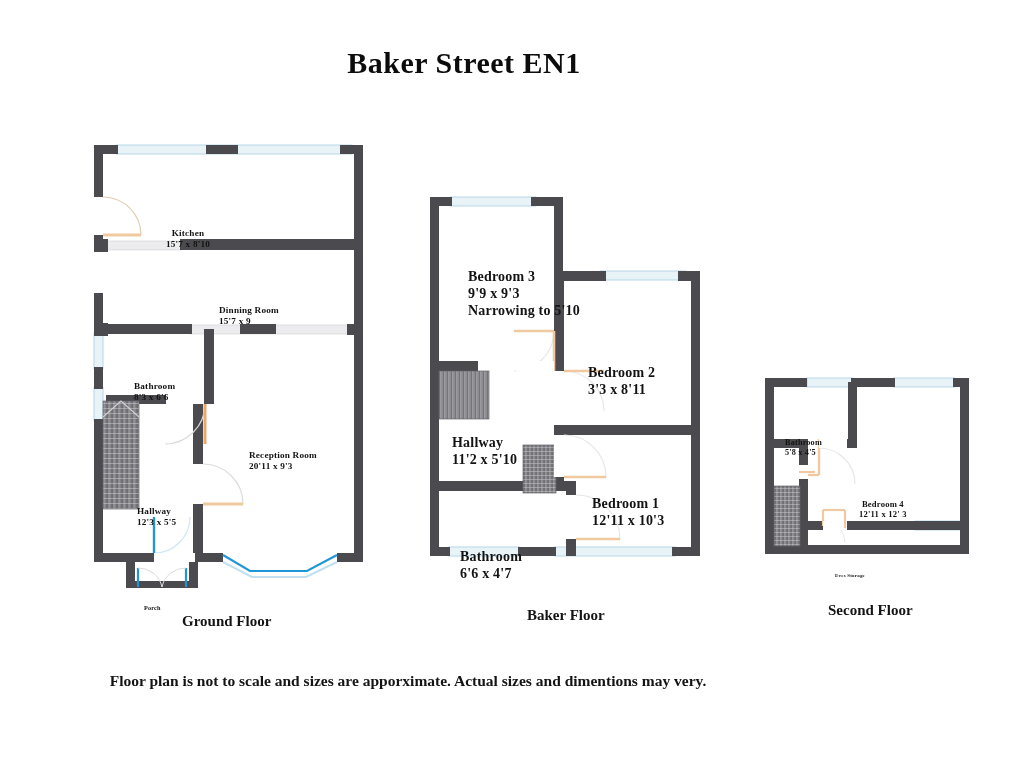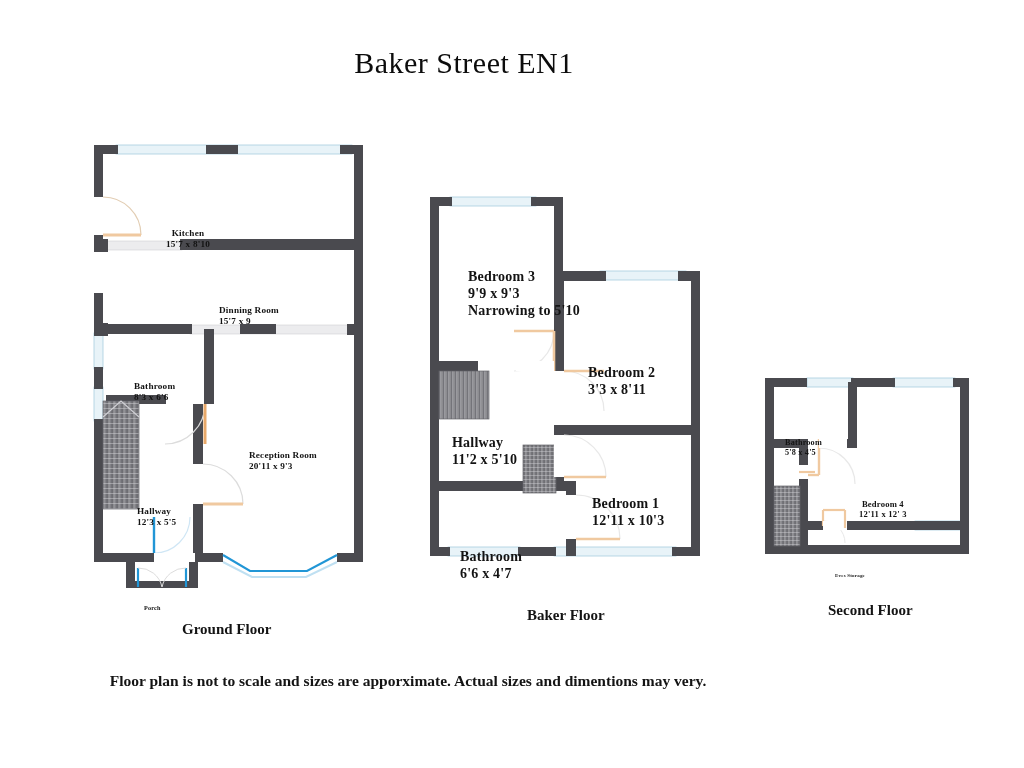--- a/index.html
+++ b/index.html
@@ -16,21 +16,21 @@
   }
 
   
   #plan-title {
     position: absolute;
     top: 46px;
     left: 0;
     width: 928px;
     text-align: center;
     font-size: 30px;
-    font-weight: normal;
+    font-weight: bold;
     color: #0c0c0c;
     letter-spacing: 0.5px;
     font-family: "Liberation Serif", serif;
   }
   .floor-label {
     position: absolute;
     font-size: 15px;
     font-weight: bold;
     color: #141414;
     white-space: nowrap;
@@ -212,21 +212,21 @@
   <div class="room-label sz-9" style="left:45px; top:323px; text-align:left;">
     <span class="rname">Hallway</span>
     <span class="rdim">12'3 x 5'5</span>
   </div>
 
   <div class="room-label sz-6" style="left:52px; top:421px; text-align:left;">
     <span class="rname">Porch</span>
   </div>
 </div>
 
-<div class="floor-label" style="left:182px; top:613px;margin-top:8px;">Ground Floor</div>
+<div class="floor-label" style="left:182px; top:613px;">Ground Floor</div>
 
 <div class="plan" id="plan-first" style="left:428px; top:195px;">
   <svg width="284" height="375" viewBox="0 0 284 375">
     <defs>
       <linearGradient id="stairGradF" x1="0" y1="0" x2="1" y2="0">
         <stop offset="0%" stop-color="#5f5f64"></stop>
         <stop offset="45%" stop-color="#9c9ca0"></stop>
         <stop offset="100%" stop-color="#68686e"></stop>
       </linearGradient>
       <pattern id="stairHatchF" width="4" height="4" patternUnits="userSpaceOnUse">

